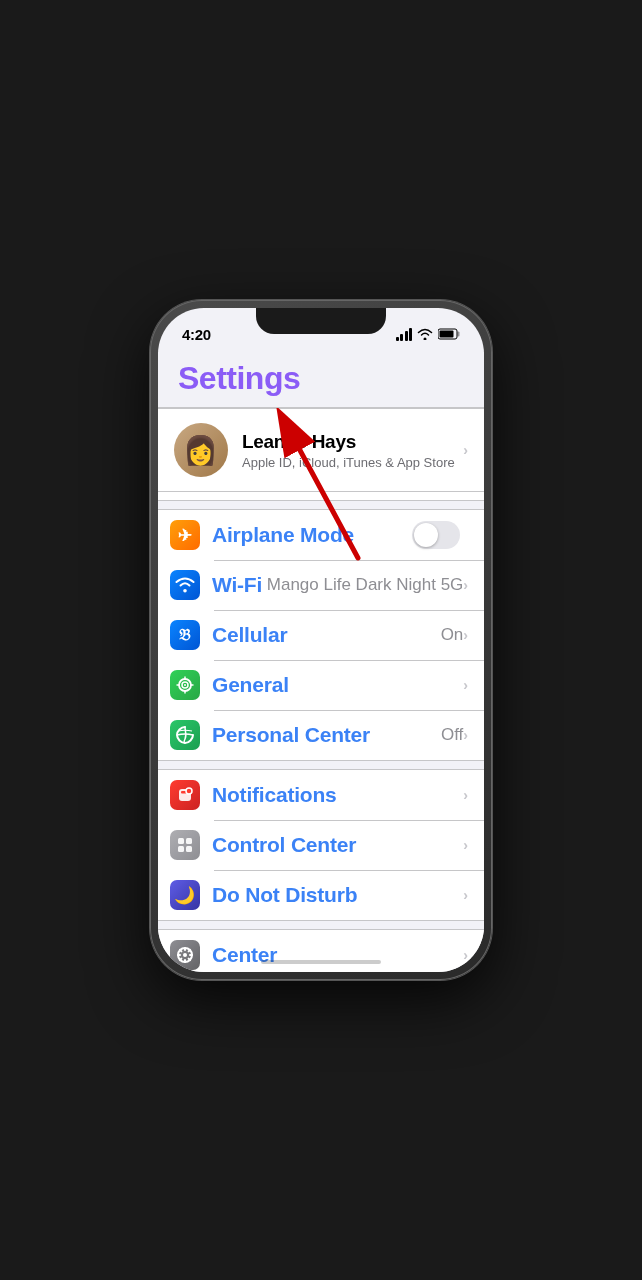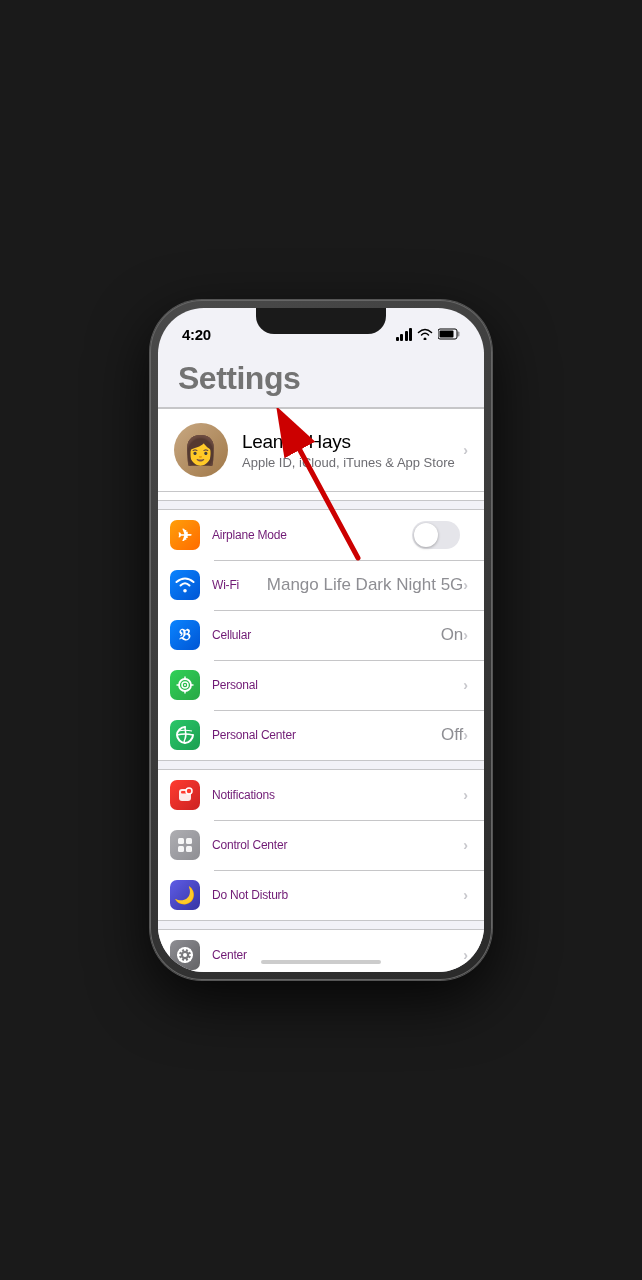--- a/index.html
+++ b/index.html
@@ -88,21 +88,21 @@
       background: #f2f2f7;
       scrollbar-width: none;
     }
     .screen-content::-webkit-scrollbar { display: none; }
 
     
     .settings-title {
       padding: 8px 20px 10px;
       font-size: 32px;
       font-weight: 700;
-      color: #737373;
+      color: #8b5cf6;
       letter-spacing: -0.5px;
     }
 
     
     .section-group {
       background: #fff;
       margin-bottom: 8px;
       border-top: 0.5px solid #c6c6c8;
       border-bottom: 0.5px solid #c6c6c8;
     }
@@ -139,23 +139,24 @@
     }
 
     .row-content {
       flex: 1;
       display: flex;
       align-items: center;
       justify-content: space-between;
     }
 
     .row-label {
-      font-size: 12px;
-      color: #701a75;
+      font-size: 21px;
+      color: #3b82f6;
       letter-spacing: -0.2px;
+      font-weight: bold;
     }
 
     .row-right {
       display: flex;
       align-items: center;
     }
 
     .row-value {
       font-size: 17px;
       color: #8e8e93;
@@ -213,21 +214,21 @@
       justify-content: center;
       font-size: 22px;
     }
 
     .apple-id-text {
       flex: 1;
     }
 
     .apple-id-name {
       font-size: 19px;
-      font-weight: 400;
+      font-weight: 700;
       color: #000;
       letter-spacing: -0.3px;
     }
 
     .apple-id-sub {
       font-size: 13px;
       color: #6d6d72;
       margin-top: 2px;
     }
 
@@ -372,21 +373,21 @@
               <circle cx="10" cy="9" r="6" fill="none" stroke="#fff" stroke-width="1.8"></circle>
               <circle cx="10" cy="9" r="3" fill="none" stroke="#fff" stroke-width="1.5"></circle>
               <circle cx="10" cy="9" r="1" fill="#fff"></circle>
               <line x1="10" y1="3" x2="10" y2="0.5" stroke="#fff" stroke-width="1.5"></line>
               <line x1="10" y1="15" x2="10" y2="17.5" stroke="#fff" stroke-width="1.5"></line>
               <line x1="4" y1="9" x2="1.5" y2="9" stroke="#fff" stroke-width="1.5"></line>
               <line x1="16" y1="9" x2="18.5" y2="9" stroke="#fff" stroke-width="1.5"></line>
             </svg>
           </div>
           <div class="row-content">
-            <span class="row-label">Personal</span>
+            <span class="row-label">General</span>
             <div class="row-right">
               <span class="chevron">›</span>
             </div>
           </div>
         </div>
 
         <div class="settings-row">
           <div class="row-icon icon-green-dark">
             <svg width="20" height="20" viewBox="0 0 20 20">
               <path d="M10 2 C6 2 2 6 2 10 C2 14 6 18 10 18 C14 18 18 14 18 10" stroke="#fff" stroke-width="2" fill="none" stroke-linecap="round"></path>

